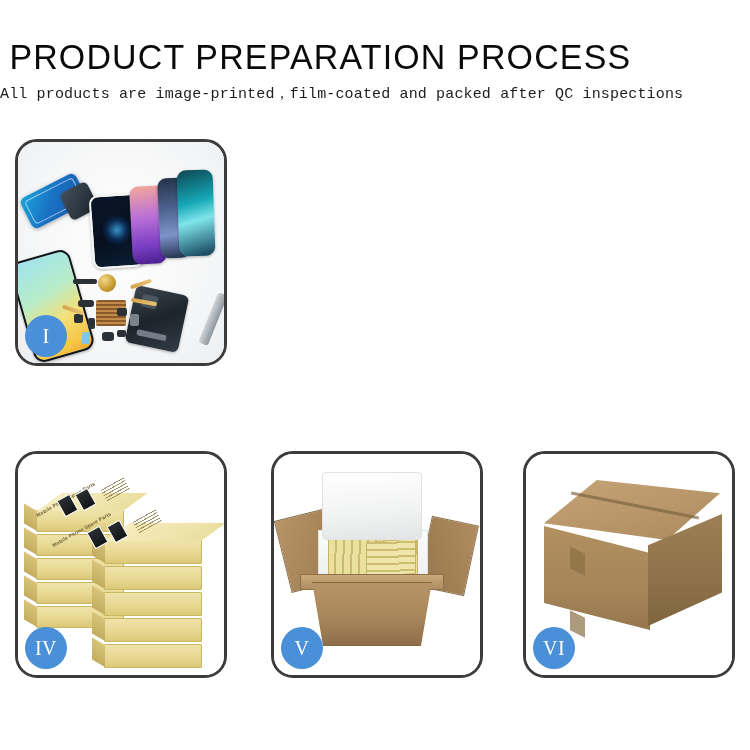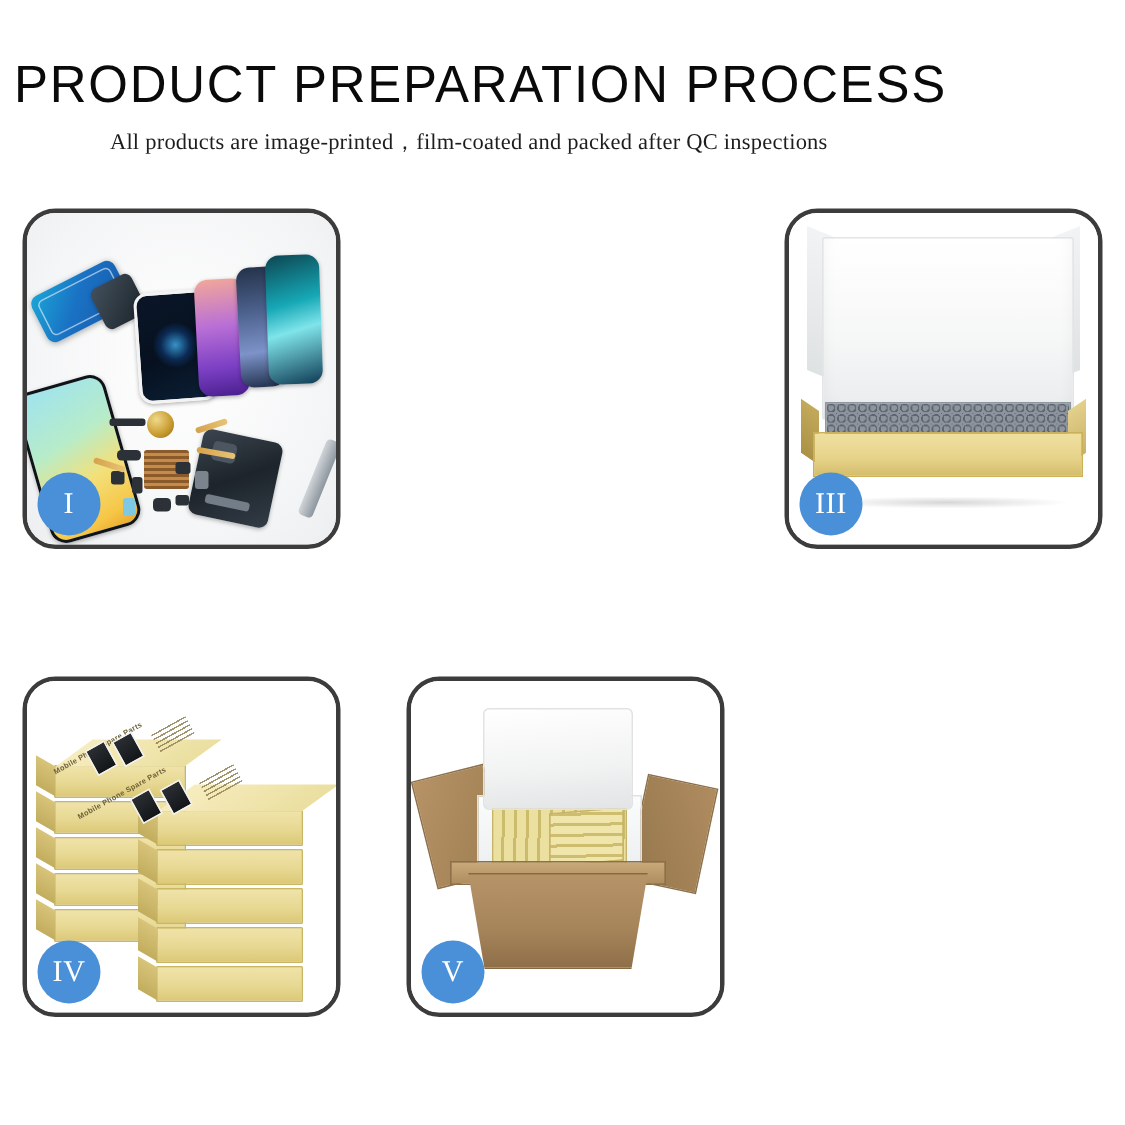--- a/index.html
+++ b/index.html
@@ -26,21 +26,21 @@
     font-size: 35px;
     font-weight: 500;
     letter-spacing: 1.2px;
     color: #0a0a0a;
     line-height: 42px;
     margin: 0;
     white-space: nowrap;
     transform: scaleX(0.97);
   }
   .sub-title {
-    font-family: Liberation Serif, serif;
+    font-family: Liberation Mono, monospace;
     font-size: 15px;
     font-weight: 400;
     color: #1d1d1d;
     line-height: 22px;
     margin: 6px 0 0 0;
     letter-spacing: 0.15px;
     white-space: nowrap;
   }
 
   
@@ -419,33 +419,20 @@
       <div class="chip" style="left:112px;top:172px;width:9px;height:12px;background:#7b848d;"></div>
       <div class="flex-strip" style="left:112px;top:140px;width:22px;transform:rotate(-18deg);"></div>
       <div class="flex-strip" style="left:113px;top:158px;width:26px;transform:rotate(10deg);"></div>
       <div class="flex-strip" style="left:44px;top:166px;width:22px;transform:rotate(18deg);"></div>
       <div class="tool"></div>
     </div>
     <div class="badge">I</div>
   </div>
 
 
-  <div class="panel p3">
-    <div class="stage">
-      <div class="lid-side-l"></div>
-      <div class="lid-side-r"></div>
-      <div class="lid"></div>
-      <div class="foam"></div>
-      <div class="tray-left"></div>
-      <div class="tray-right"></div>
-      <div class="tray-front"></div>
-      <div class="shadow"></div>
-    </div>
-    <div class="badge">III</div>
-  </div>
 
   <div class="panel p4">
     <div class="stage">
 
       <div class="sbox" style="left:18px;top:56px;width:86px;height:20px;">
           <div class="side"></div>
           <div class="top"></div>
         </div>
       <div class="sbox" style="left:18px;top:80px;width:86px;height:20px;">
           <div class="side"></div>
@@ -496,14 +483,25 @@
       <div class="foambox-body"></div>
       <div class="ybars"></div>
       <div class="ybars2"></div>
       <div class="foambox-lid"></div>
       <div class="carton-rim"></div>
       <div class="carton-front"></div>
     </div>
     <div class="badge">V</div>
   </div>
 
+  <div class="panel p6">
+    <div class="stage">
+      <div class="c-top"></div>
+      <div class="c-left"></div>
+      <div class="c-right"></div>
+      <div class="seam"></div>
+      <div class="tape-a"></div>
+      <div class="tape-b"></div>
+    </div>
+    <div class="badge">VI</div>
+  </div>
 
 </div>
 
 </body></html>

